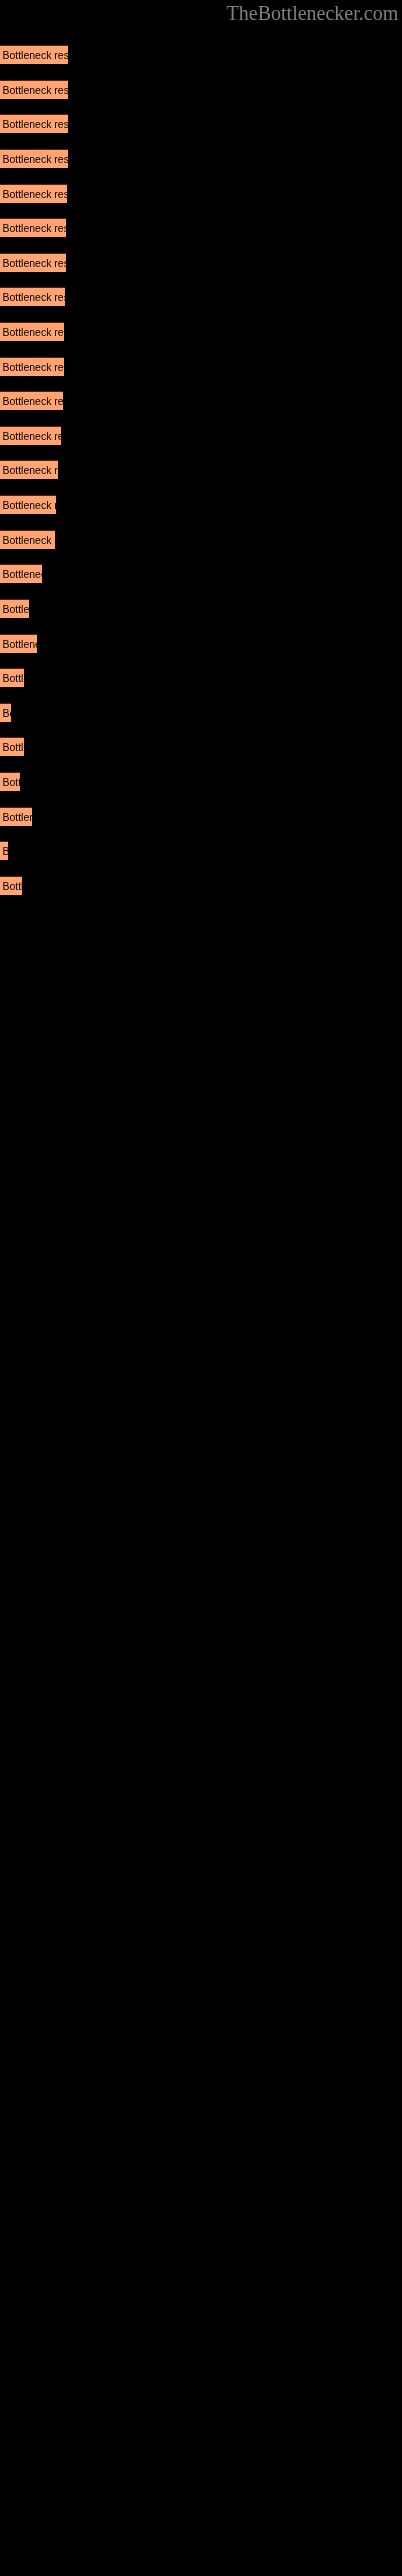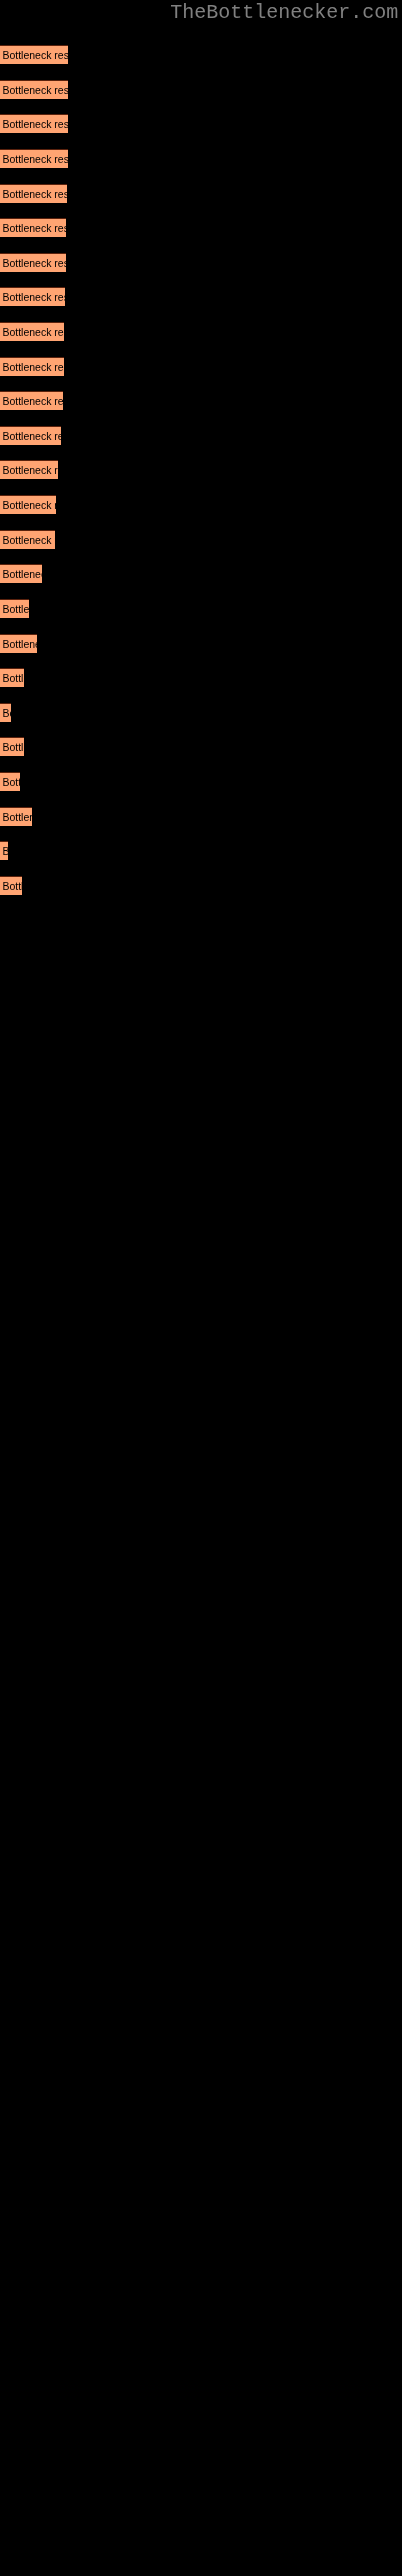--- a/index.html
+++ b/index.html
@@ -20,21 +20,21 @@
     top: 0;
     width: 403px;
     height: 2576px;
     background: #000000;
   }
   #site-title {
     position: absolute;
     right: 4.8px;
     top: 1.6px;
     color: #808080;
-    font-family: Liberation Mono, monospace;
+    font-family: Liberation Serif, serif;
     font-size: 20px;
     line-height: 22.5px;
     letter-spacing: 0px;
     white-space: nowrap;
     text-align: right;
   }
   #chart-area {
     position: absolute;
     left: 0;
     top: 0;

